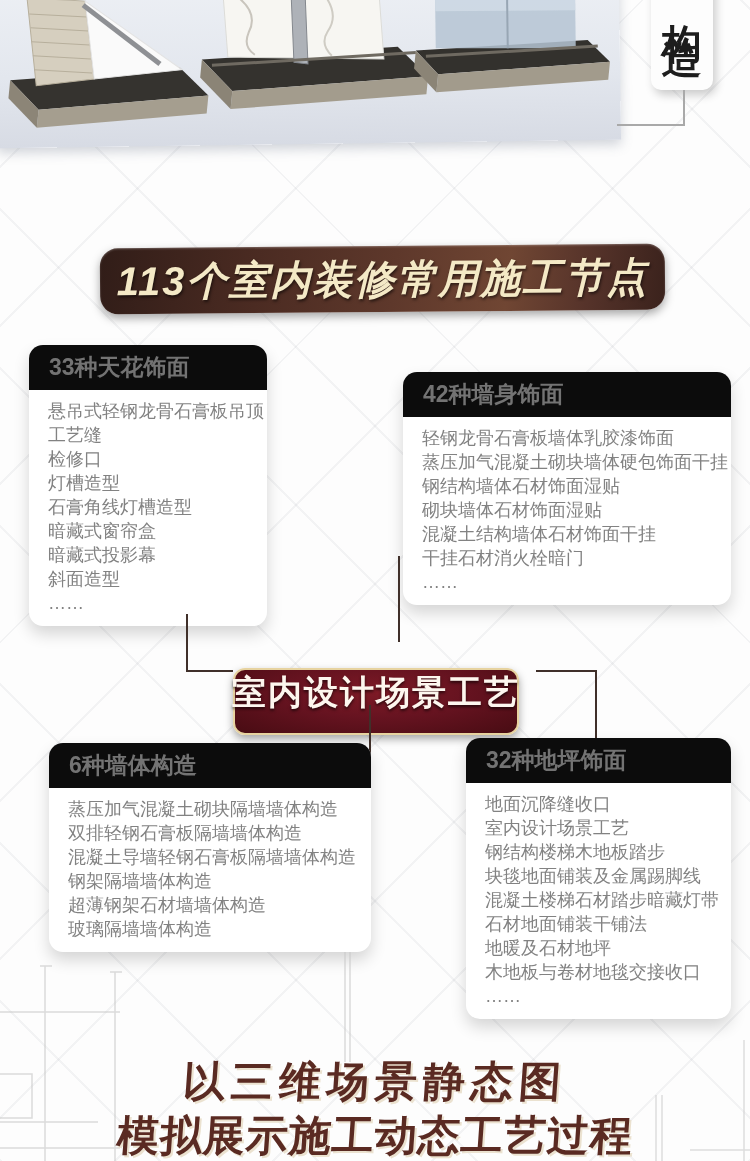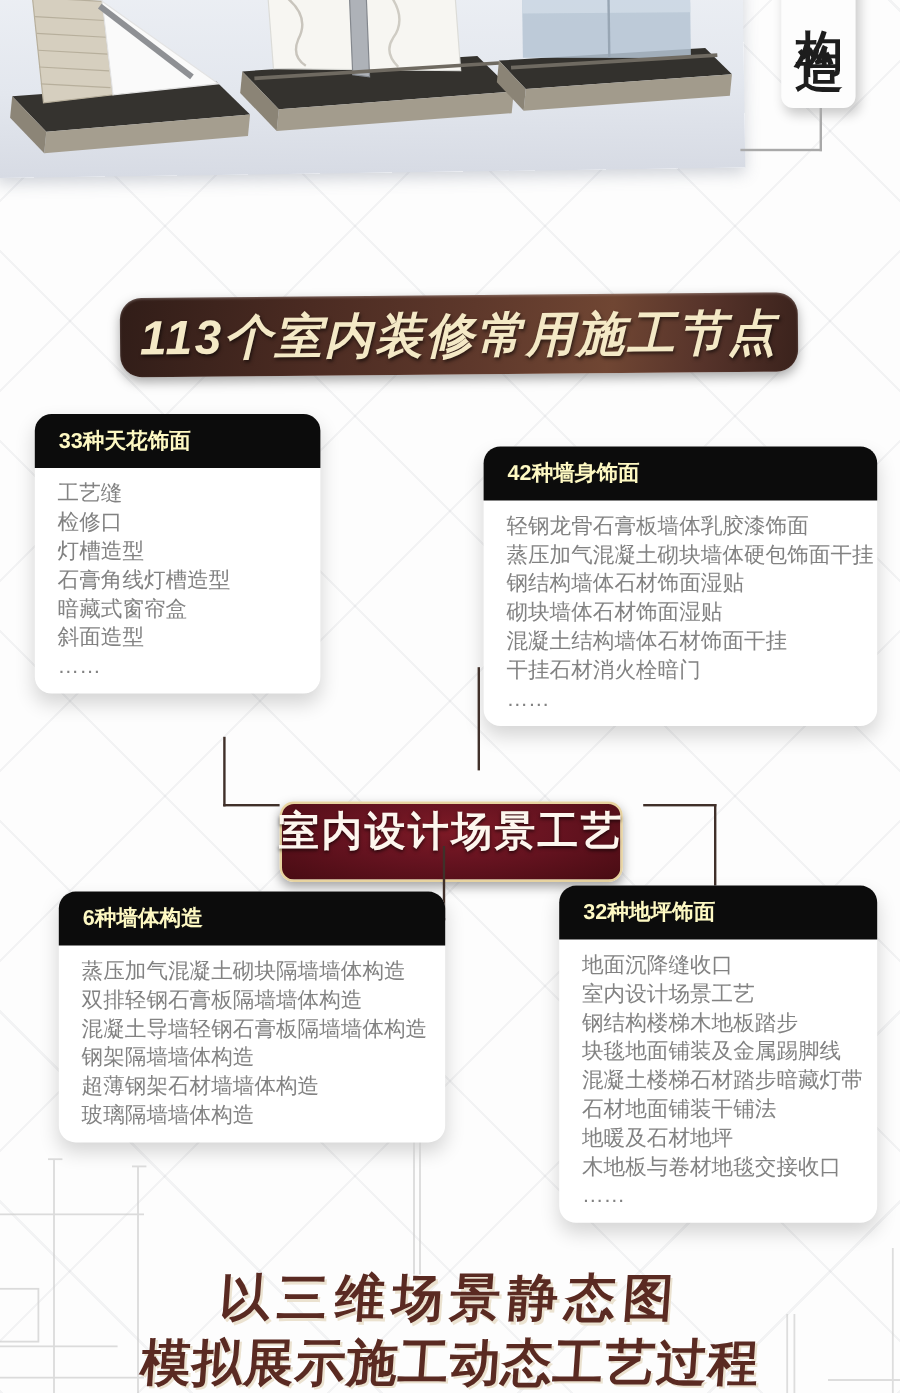--- a/index.html
+++ b/index.html
@@ -45,22 +45,22 @@
   .title-banner .title-text{
     font-size:40px;font-weight:900;font-style:italic;color:#f4e9c6;letter-spacing:2px;
     text-shadow:1px 2px 3px rgba(0,0,0,0.55);white-space:nowrap;
   }
   
   .info-box{
     position:absolute;background:#ffffff;border-radius:14px;
     box-shadow:0 8px 16px rgba(0,0,0,0.16);
   }
   .box-header{
-    background:#0c0c0c;color:#fef9c3;border-radius:14px 14px 0 0;
-    font-size:18px;font-weight:700;line-height:45px;height:45px;
+    background:#0c0c0c;color:#737373;border-radius:14px 14px 0 0;
+    font-size:23px;font-weight:700;line-height:45px;height:45px;
     padding-left:20px;white-space:nowrap;
   }
   .box-list{list-style:none;margin:0;padding:9px 6px 11px 19px;}
   .box-list li{
     font-size:18px;line-height:24px;color:#828282;white-space:nowrap;
   }
   
   .center-node{
     position:absolute;left:233px;top:668px;width:286px;height:67px;border-radius:12px;
     background:radial-gradient(ellipse at 50% 35%, #7e1a26 0%, #661320 45%, #480c13 100%);
@@ -139,25 +139,27 @@
 
   <div class="title-banner">
     <span class="title-text">113个室内装修常用施工节点</span>
   </div>
 
   <div class="info-box" style="left:29px;top:345px;width:238px;">
     <div class="box-header">
       <span>33种天花饰面</span>
     </div>
     <ul class="box-list">
+      <li>悬吊式轻钢龙骨石膏板吊顶</li>
       <li>工艺缝</li>
       <li>检修口</li>
       <li>灯槽造型</li>
       <li>石膏角线灯槽造型</li>
       <li>暗藏式窗帘盒</li>
+      <li>暗藏式投影幕</li>
       <li>斜面造型</li>
       <li>……</li>
     </ul>
   </div>
 
   <div class="info-box" style="left:403px;top:372px;width:328px;">
     <div class="box-header">
       <span>42种墙身饰面</span>
     </div>
     <ul class="box-list">

